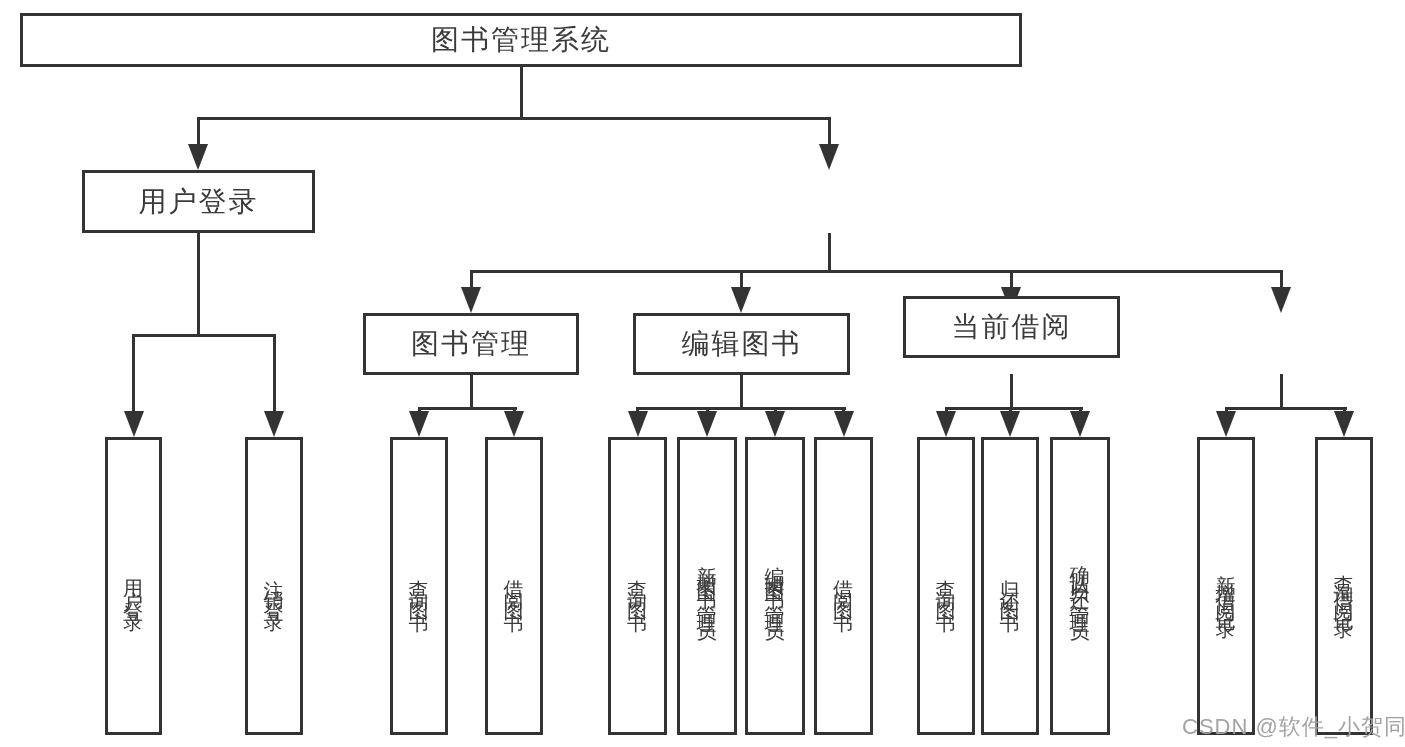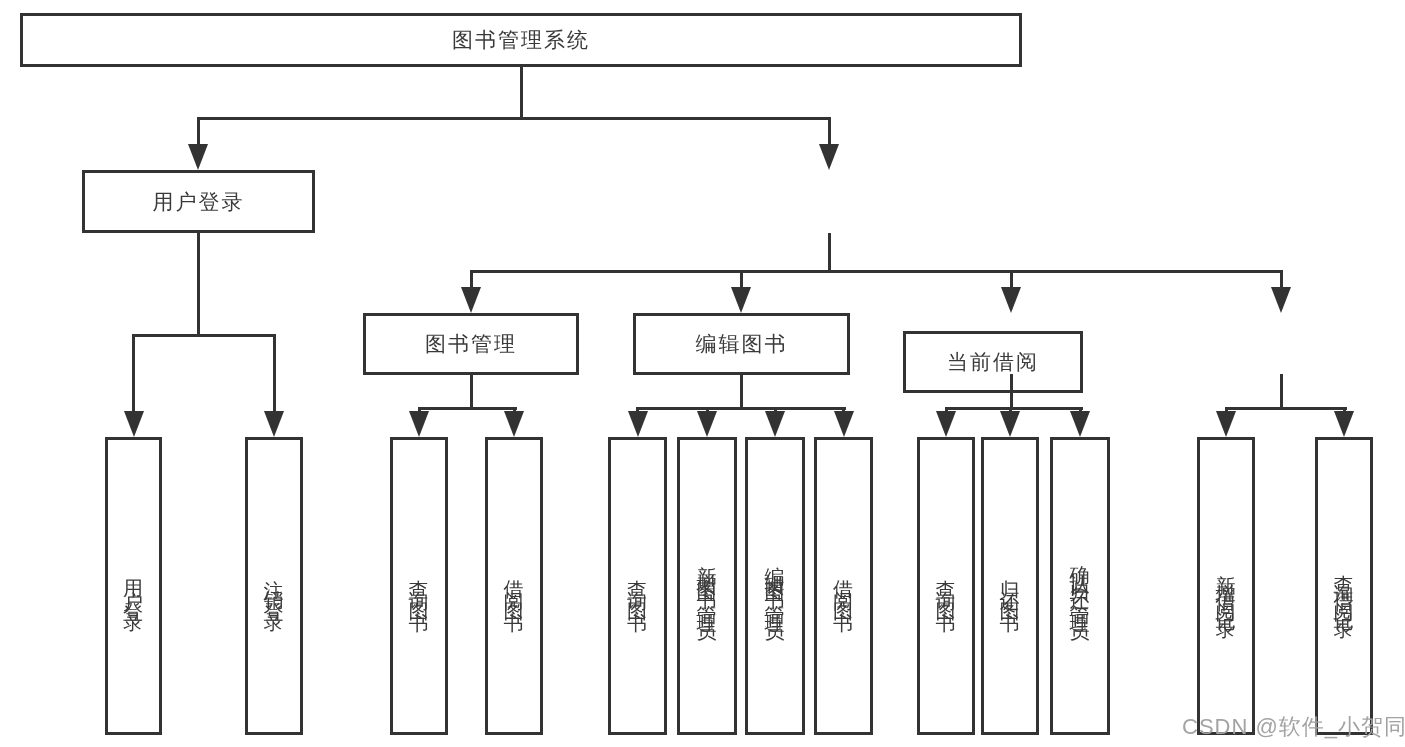--- a/index.html
+++ b/index.html
@@ -19,21 +19,21 @@
   .box {
     position: absolute;
     box-sizing: border-box;
     border: 3px solid var(--line);
     background: #ffffff;
     display: flex;
     align-items: center;
     justify-content: center;
   }
   .hbox .lbl {
-    font-size: 21px;
+    font-size: 28px;
     color: var(--text);
     letter-spacing: 2px;
     white-space: nowrap;
     text-align: right;
   }
   .vbox .vlbl {
     writing-mode: vertical-rl;
     text-orientation: mixed;
     font-size: 20px;
     letter-spacing: 11px;
@@ -97,21 +97,21 @@
   <div class="arr" style="left:1001px;top:287px"></div>
   <div class="vl" style="left:1280px;top:270px;height:19px"></div>
   <div class="arr" style="left:1271px;top:287px"></div>
 
   <div class="box hbox" style="left:363px;top:313px;width:216px;height:62px">
     <span class="lbl">图书管理</span>
   </div>
   <div class="box hbox" style="left:633px;top:313px;width:217px;height:62px">
     <span class="lbl">编辑图书</span>
   </div>
-  <div class="box hbox" style="left:903px;top:331px;width:180px;height:62px">
+  <div class="box hbox" style="left:903px;top:296px;width:217px;height:62px">
     <span class="lbl">当前借阅</span>
   </div>
 
   <div class="vl" style="left:470px;top:374px;height:36px"></div>
   <div class="vl" style="left:740px;top:374px;height:36px"></div>
   <div class="vl" style="left:1010px;top:374px;height:36px"></div>
   <div class="vl" style="left:1280px;top:374px;height:36px"></div>
 
   <div class="hl" style="left:418px;top:407px;width:99px"></div>
   <div class="hl" style="left:636px;top:407px;width:210px"></div>

